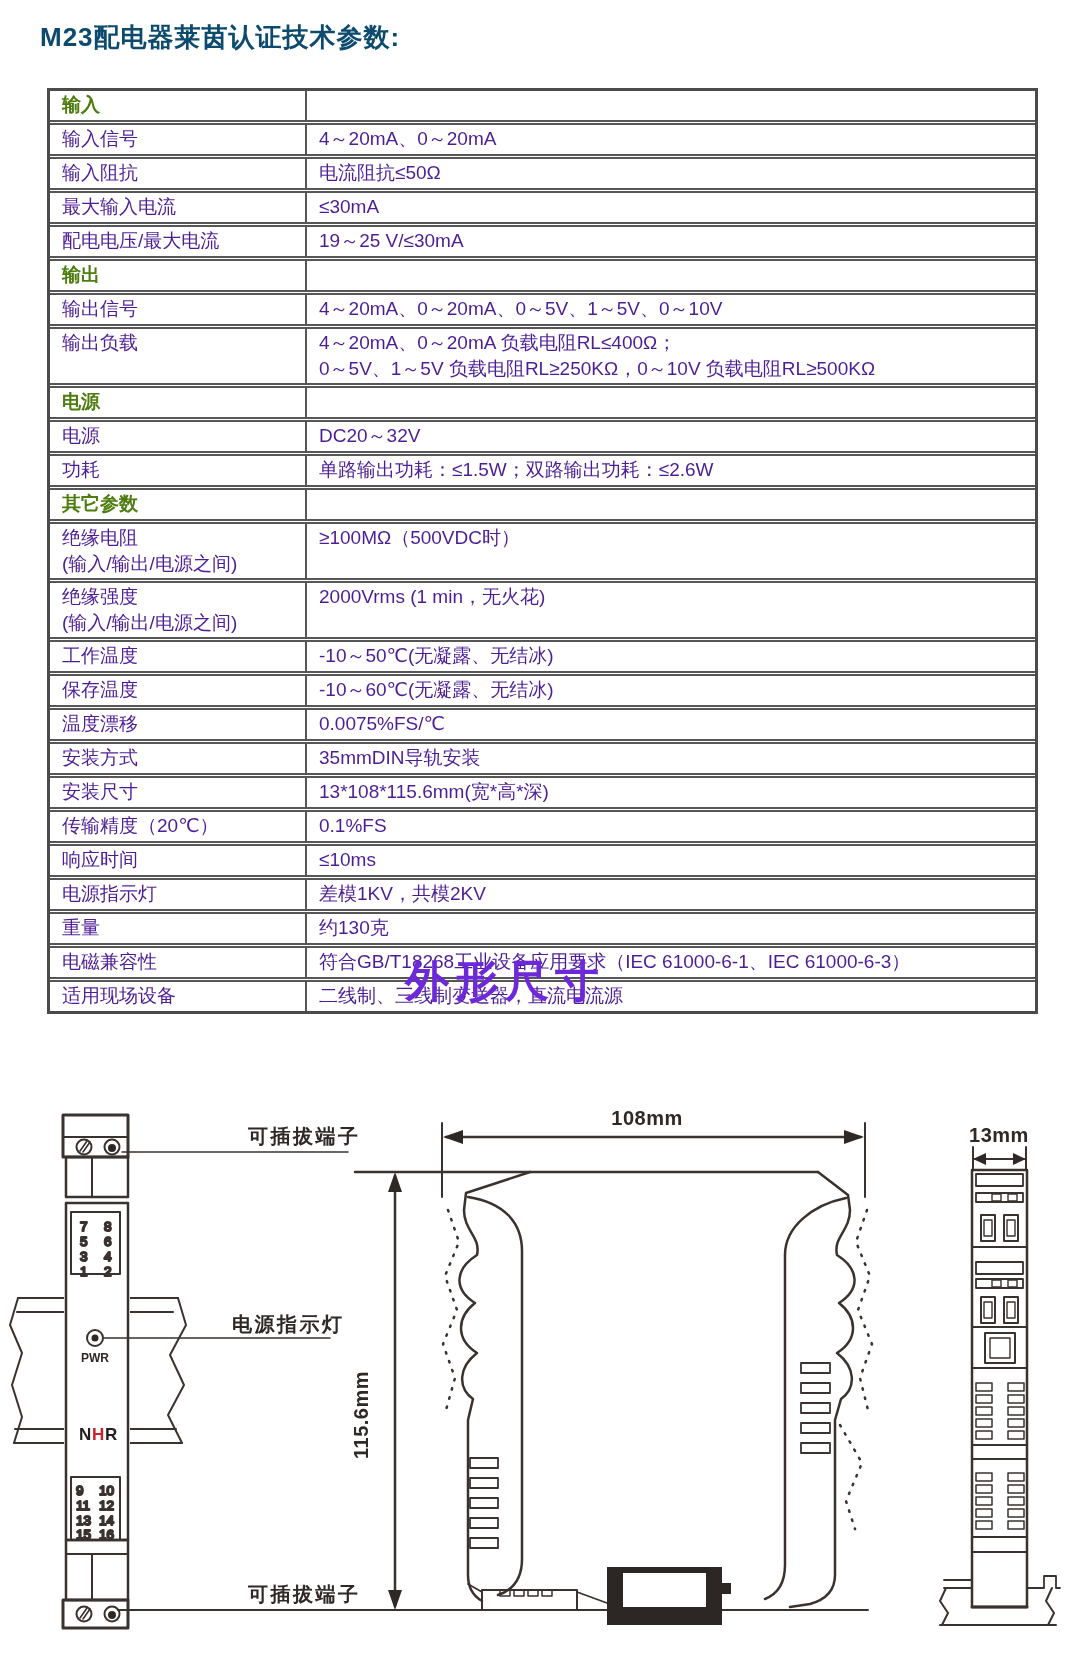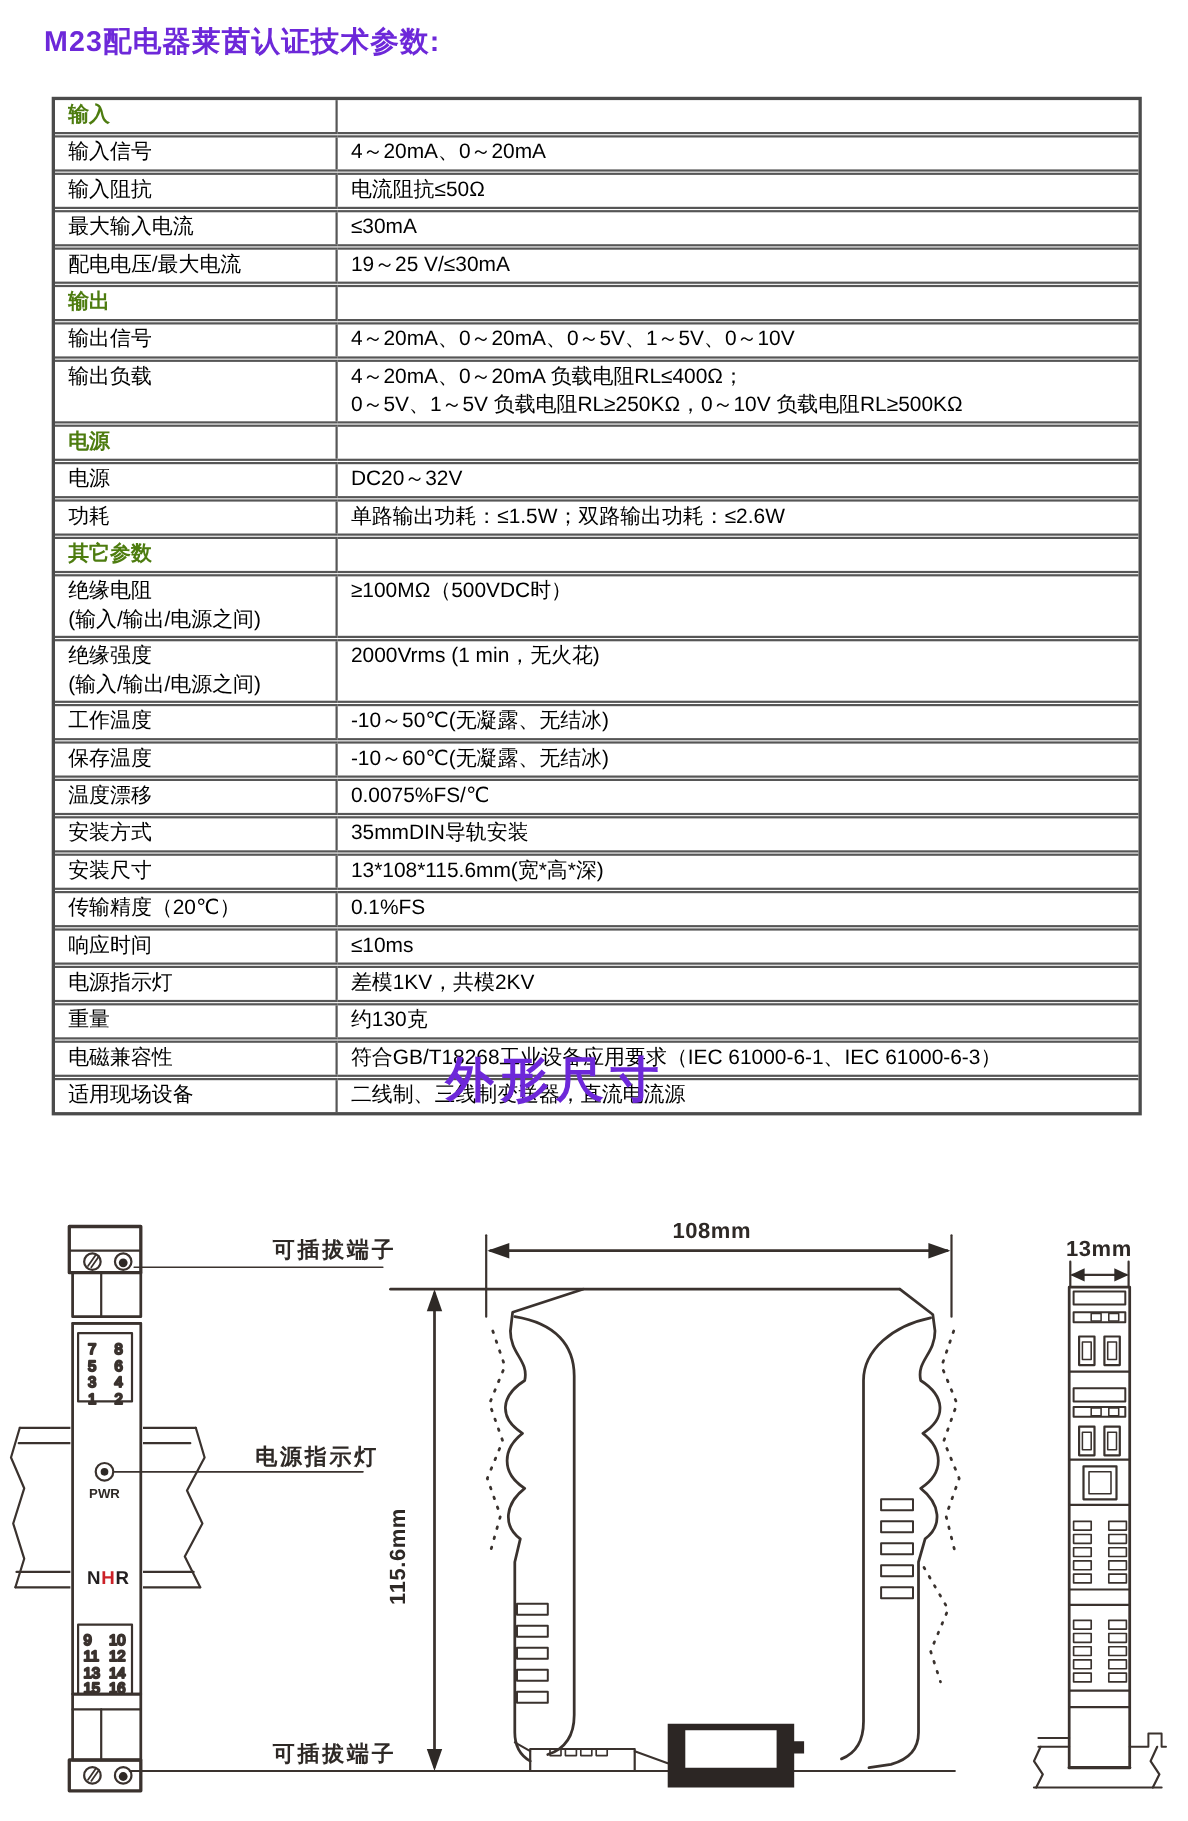--- a/index.html
+++ b/index.html
@@ -1,22 +1,22 @@
 <!DOCTYPE html>
 <html><head>
 <meta charset="utf-8">
 <style>
   html,body{margin:0;padding:0;background:#fff;}
   .page{position:relative;width:1080px;height:1655px;background:#fff;overflow:hidden;
         font-family:"Liberation Sans","DejaVu Sans",sans-serif;color:#3a3a3a;}
-  .doc-title{position:absolute;left:40px;top:20px;font-size:26px;font-weight:700;color:#6d28d9;letter-spacing:1px;}
+  .doc-title{position:absolute;left:40px;top:20px;font-size:26px;font-weight:700;color:#0c4a6e;letter-spacing:1px;}
   .table-wrap{position:absolute;left:47px;top:88px;width:985px;border:3px solid #4b4b4b;}
   table.spec{border-collapse:collapse;width:100%;table-layout:fixed;}
   table.spec td{vertical-align:top;font-size:19px;line-height:26px;height:27px;
-                padding:1px 10px 1px 12px;color:#000000;border-bottom:5px double #565656;}
+                padding:1px 10px 1px 12px;color:#4c1d95;border-bottom:5px double #565656;}
   table.spec tr:last-child td{border-bottom:none;}
   table.spec td.c-label{width:233px;border-right:2px solid #565656;}
   table.spec td.section{font-weight:700;color:#4d7c0f;}
   .dim-title{position:absolute;left:0;top:952px;width:1010px;text-align:center;
              font-size:44px;font-weight:700;letter-spacing:6px;color:#6d28d9;}
   .drawing{position:absolute;left:0;top:1035px;}
   .svgtxt{font-family:"Liberation Sans","DejaVu Sans",sans-serif;font-size:20px;font-weight:600;
           fill:#2e2926;letter-spacing:2.5px;}
   .dimtxt{font-family:"Liberation Sans","DejaVu Sans",sans-serif;font-size:20px;font-weight:600;
           fill:#2e2926;letter-spacing:0.5px;}

